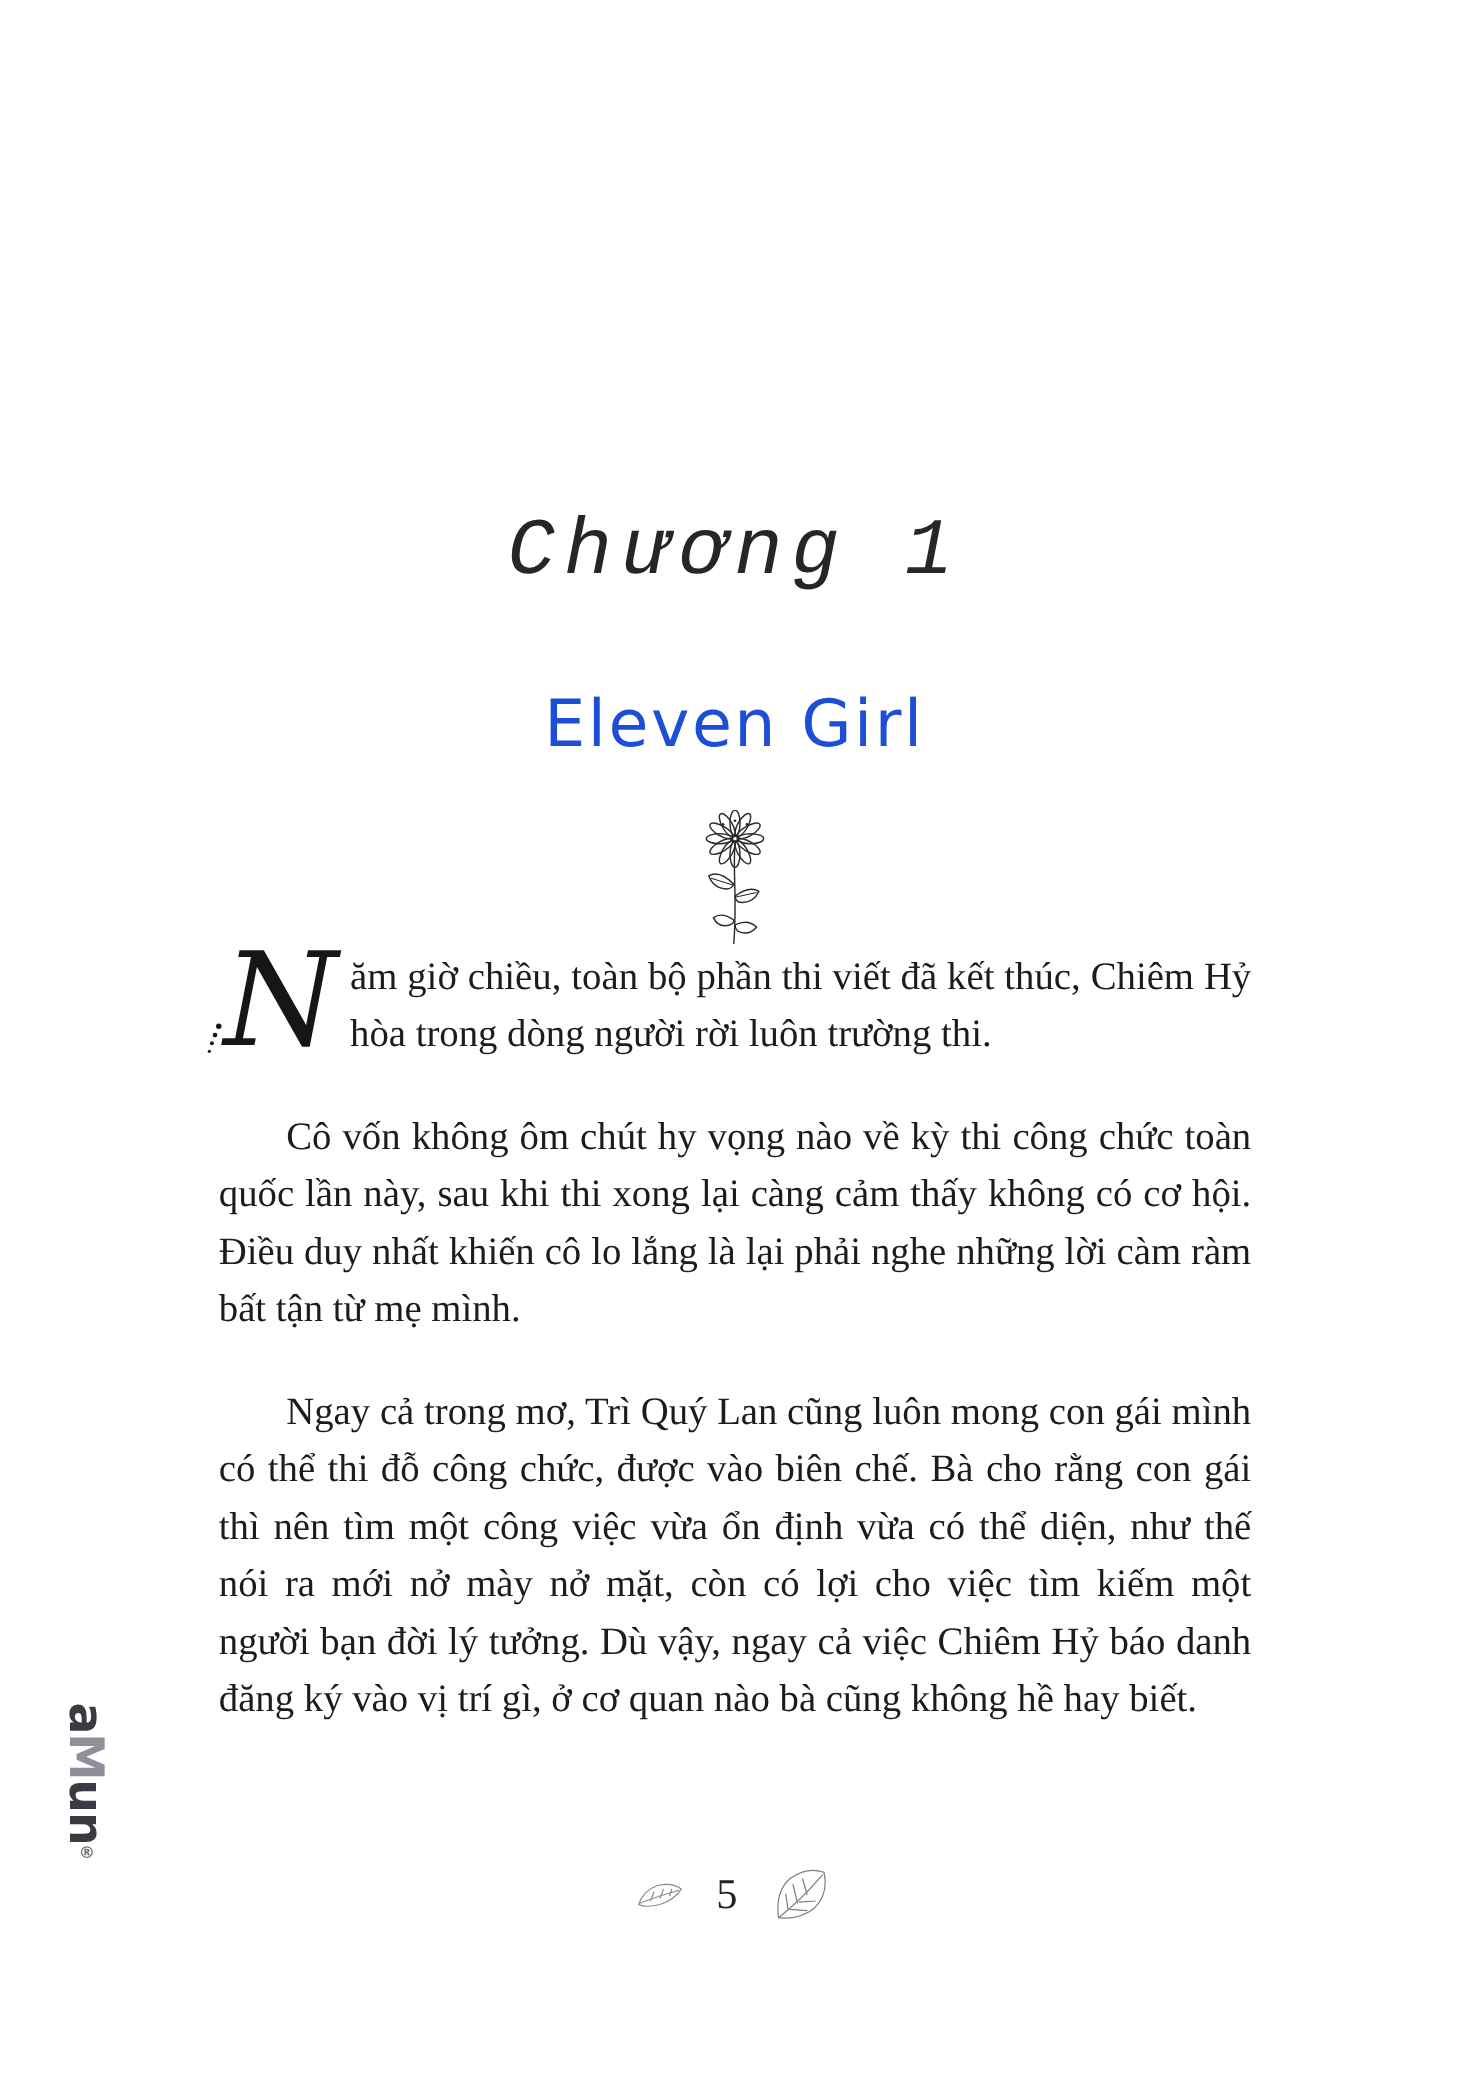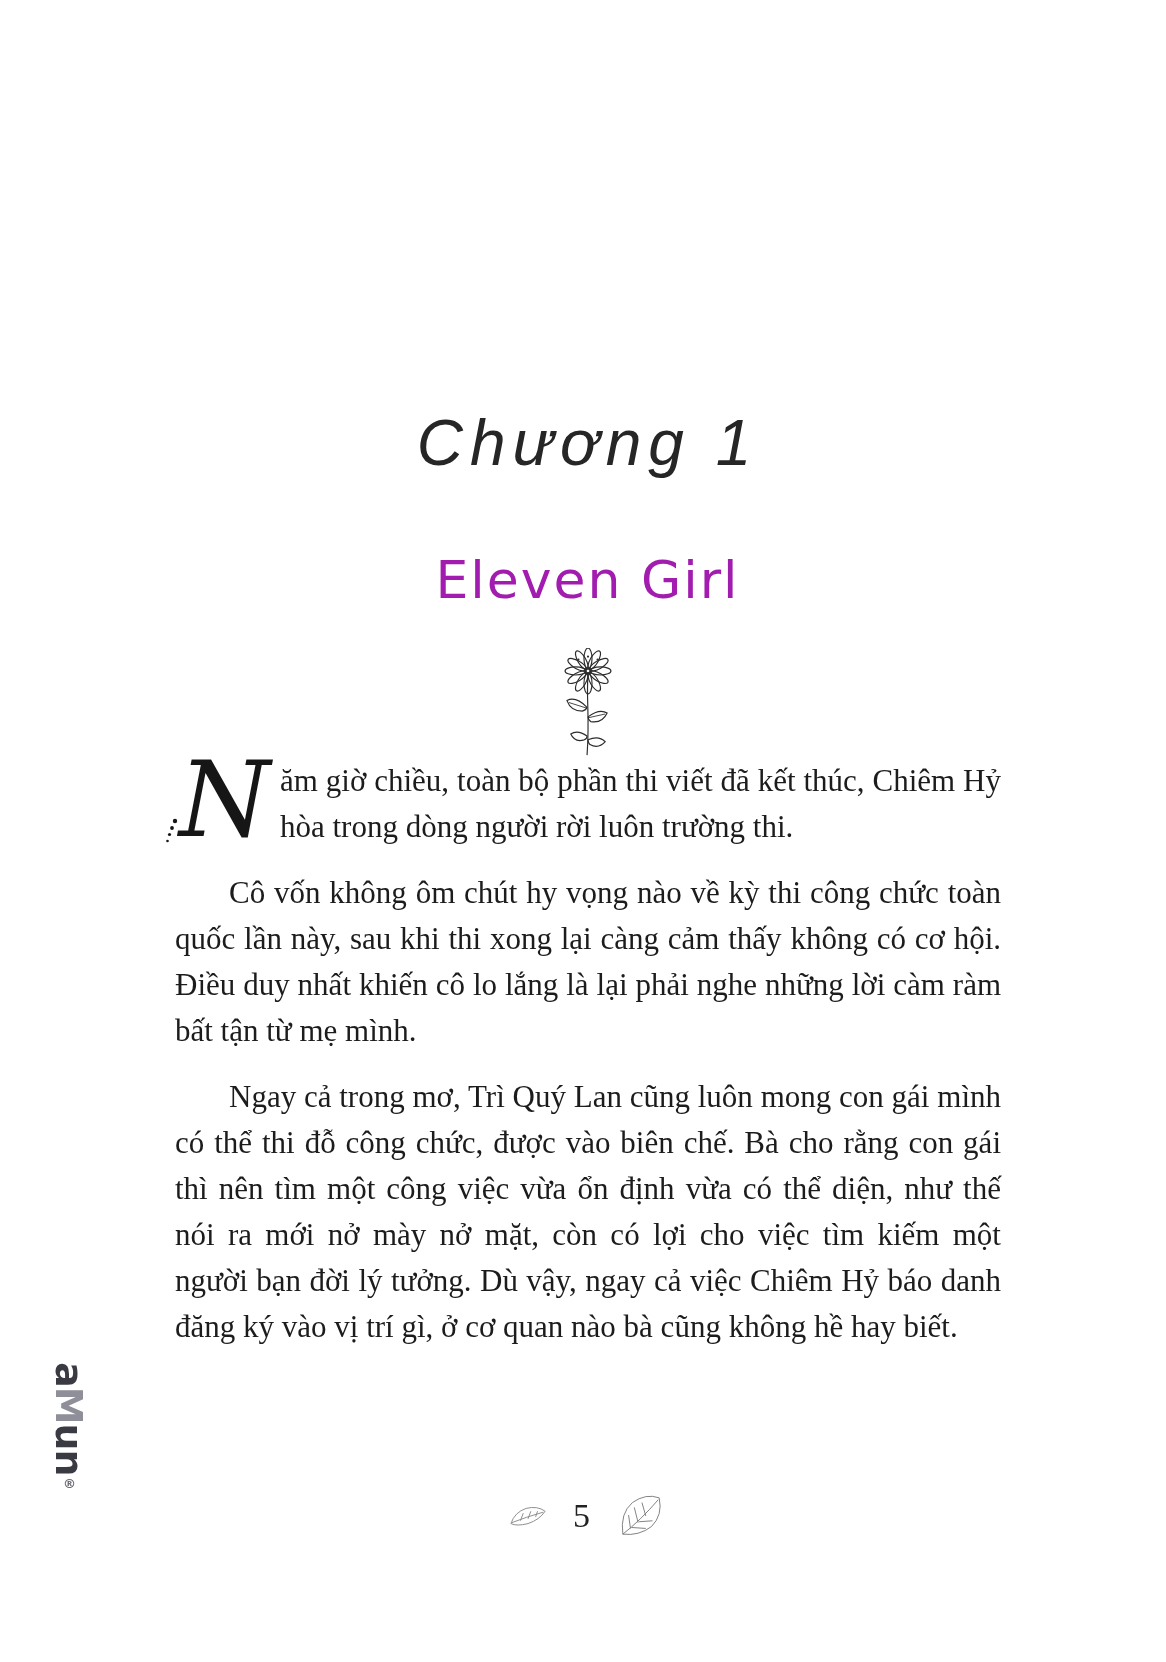--- a/index.html
+++ b/index.html
@@ -38,37 +38,37 @@
   .logo-m { color: #8f8f99; }
   .logo-reg { font-size: 13px; color: #6b6b73; }
 
   
   .chapter-label {
     position: absolute;
     left: 175px;
     width: 825px;
     top: 406px;
     text-align: center;
-    font-family: Liberation Sans, sans-serif;
+    font-family: Liberation Mono, monospace;
     font-style: italic;
     font-weight: normal;
     font-size: 64px;
     letter-spacing: 7px;
     color: #262626;
   }
   .chapter-title {
     position: absolute;
     left: 175px;
     width: 825px;
     top: 550px;
     text-align: center;
     font-family: "DejaVu Sans", sans-serif;
     font-size: 52px;
     letter-spacing: 2px;
-    color: #a21caf;
+    color: #1d4ed8;
   }
 
   
   .flower-wrap {
     position: absolute;
     left: 175px;
     width: 825px;
     top: 648px;
     display: flex;
     justify-content: center;
@@ -81,21 +81,21 @@
     width: 826px;
     top: 758px;
     font-size: 31px;
     line-height: 46px;
     text-align: justify;
     color: #1c1c1c;
   }
   .body-text p { margin: 0; }
   .body-text p.indent {
     text-indent: 54px;
-    margin-top: 20px;
+    margin-top: 36px;
   }
   .drop-cap {
     float: left;
     position: relative;
     font-family: "DejaVu Serif", serif;
     font-style: italic;
     font-size: 104px;
     line-height: 84px;
     padding: 0 10px 0 4px;
     color: #161616;

